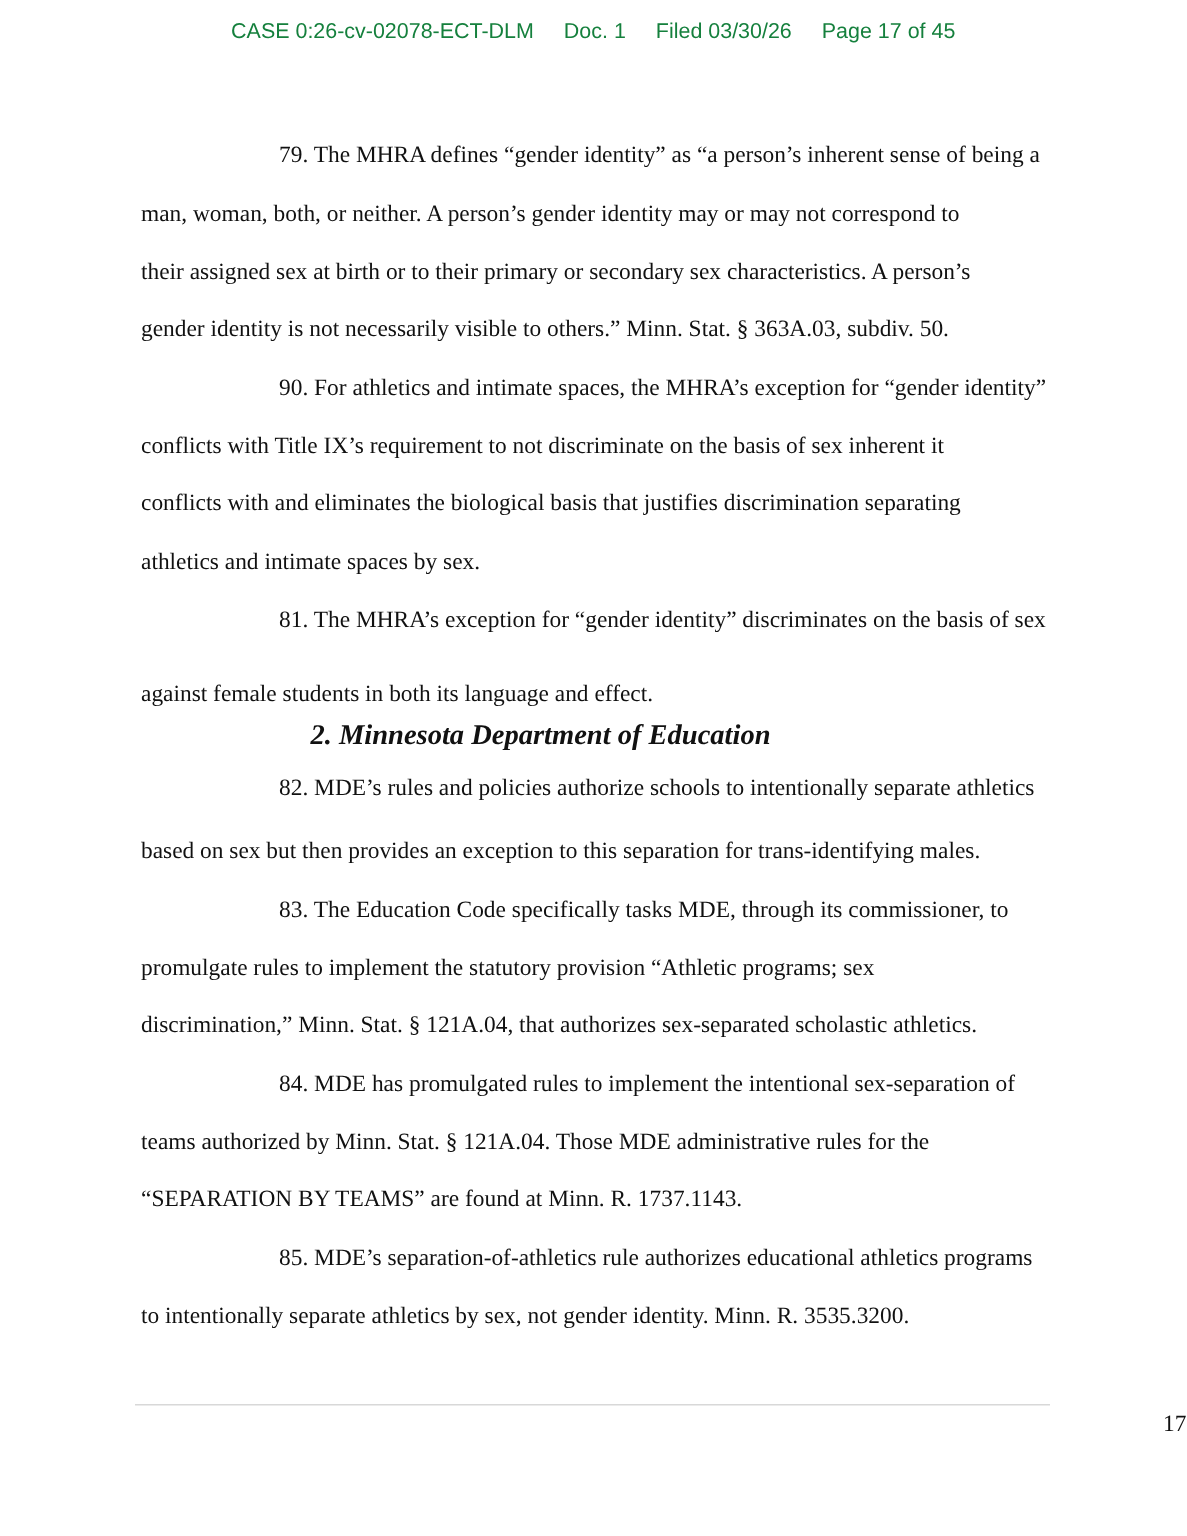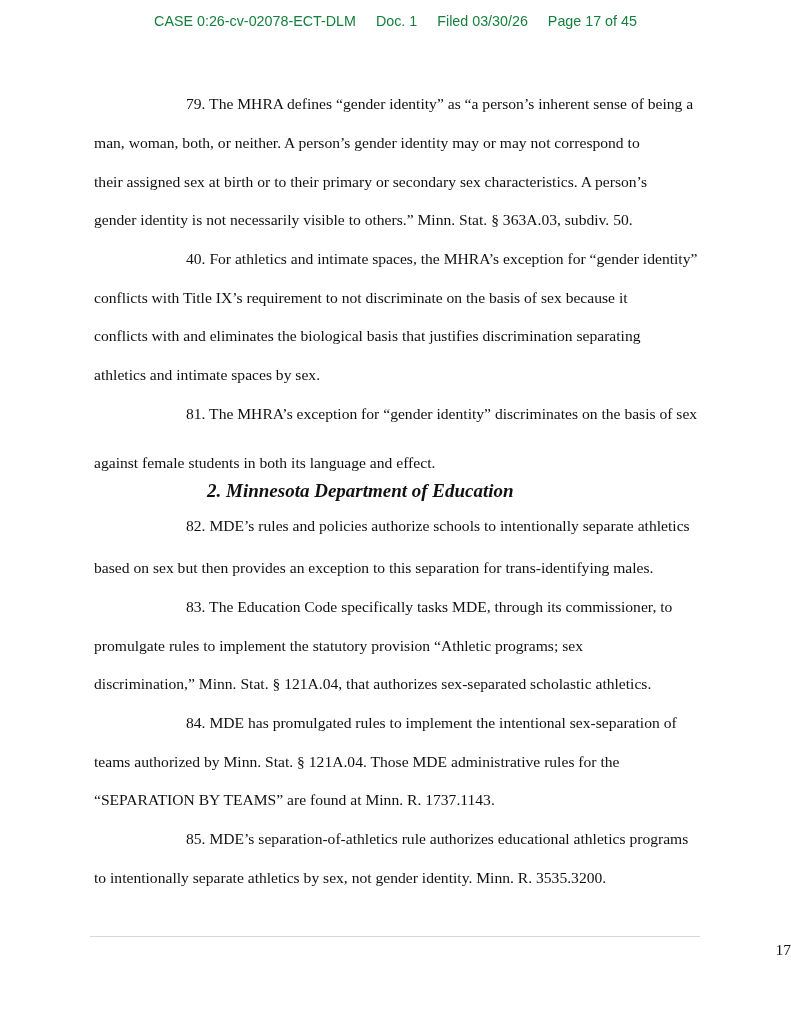--- a/index.html
+++ b/index.html
@@ -16,22 +16,22 @@
 <body>
 
 <div class="header"><span>CASE 0:26-cv-02078-ECT-DLM</span><span>Doc. 1</span><span>Filed 03/30/26</span><span>Page 17 of 45</span></div>
 
 <div>
   <div class="line indent" style="top:95px">79.  The MHRA defines “gender identity” as “a person’s inherent sense of being a</div>
   <div class="line" style="top:134px">man, woman, both, or neither.  A person’s gender identity may or may not correspond to</div>
   <div class="line" style="top:173px">their assigned sex at birth or to their primary or secondary sex characteristics.  A person’s</div>
   <div class="line" style="top:211px">gender identity is not necessarily visible to others.”  Minn. Stat. § 363A.03, subdiv. 50.</div>
 
-  <div class="line indent" style="top:250px">40.  For athletics and intimate spaces, the MHRA’s exception for “gender identity”</div>
-  <div class="line" style="top:289px">conflicts with Title IX’s requirement to not discriminate on the basis of sex because it</div>
+  <div class="line indent" style="top:250px">90.  For athletics and intimate spaces, the MHRA’s exception for “gender identity”</div>
+  <div class="line" style="top:289px">conflicts with Title IX’s requirement to not discriminate on the basis of sex inherent it</div>
   <div class="line" style="top:327px">conflicts with and eliminates the biological basis that justifies discrimination separating</div>
   <div class="line" style="top:366px">athletics and intimate spaces by sex.</div>
 
   <div class="line indent" style="top:405px">81.  The MHRA’s exception for “gender identity” discriminates on the basis of sex</div>
   <div class="line" style="top:454px">against female students in both its language and effect.</div>
 
   <div class="heading" style="top:482px">2.  Minnesota Department of Education</div>
 
   <div class="line indent" style="top:517px">82.  MDE’s rules and policies authorize schools to intentionally separate athletics</div>
   <div class="line" style="top:559px">based on sex but then provides an exception to this separation for trans-identifying males.</div>

